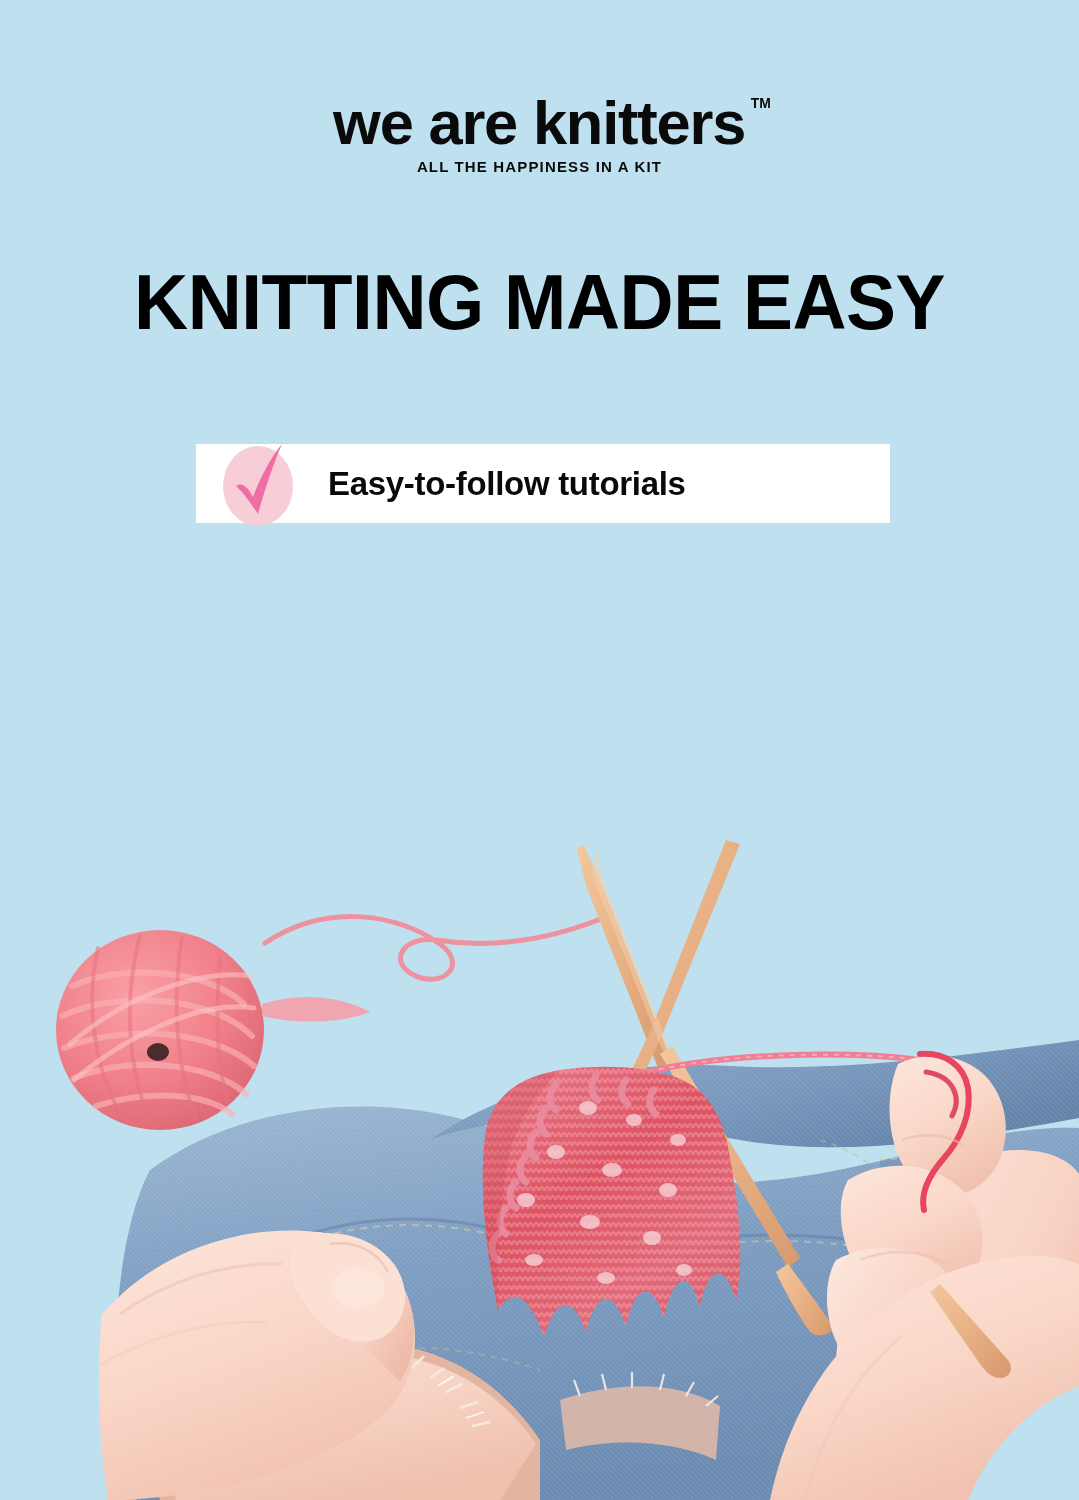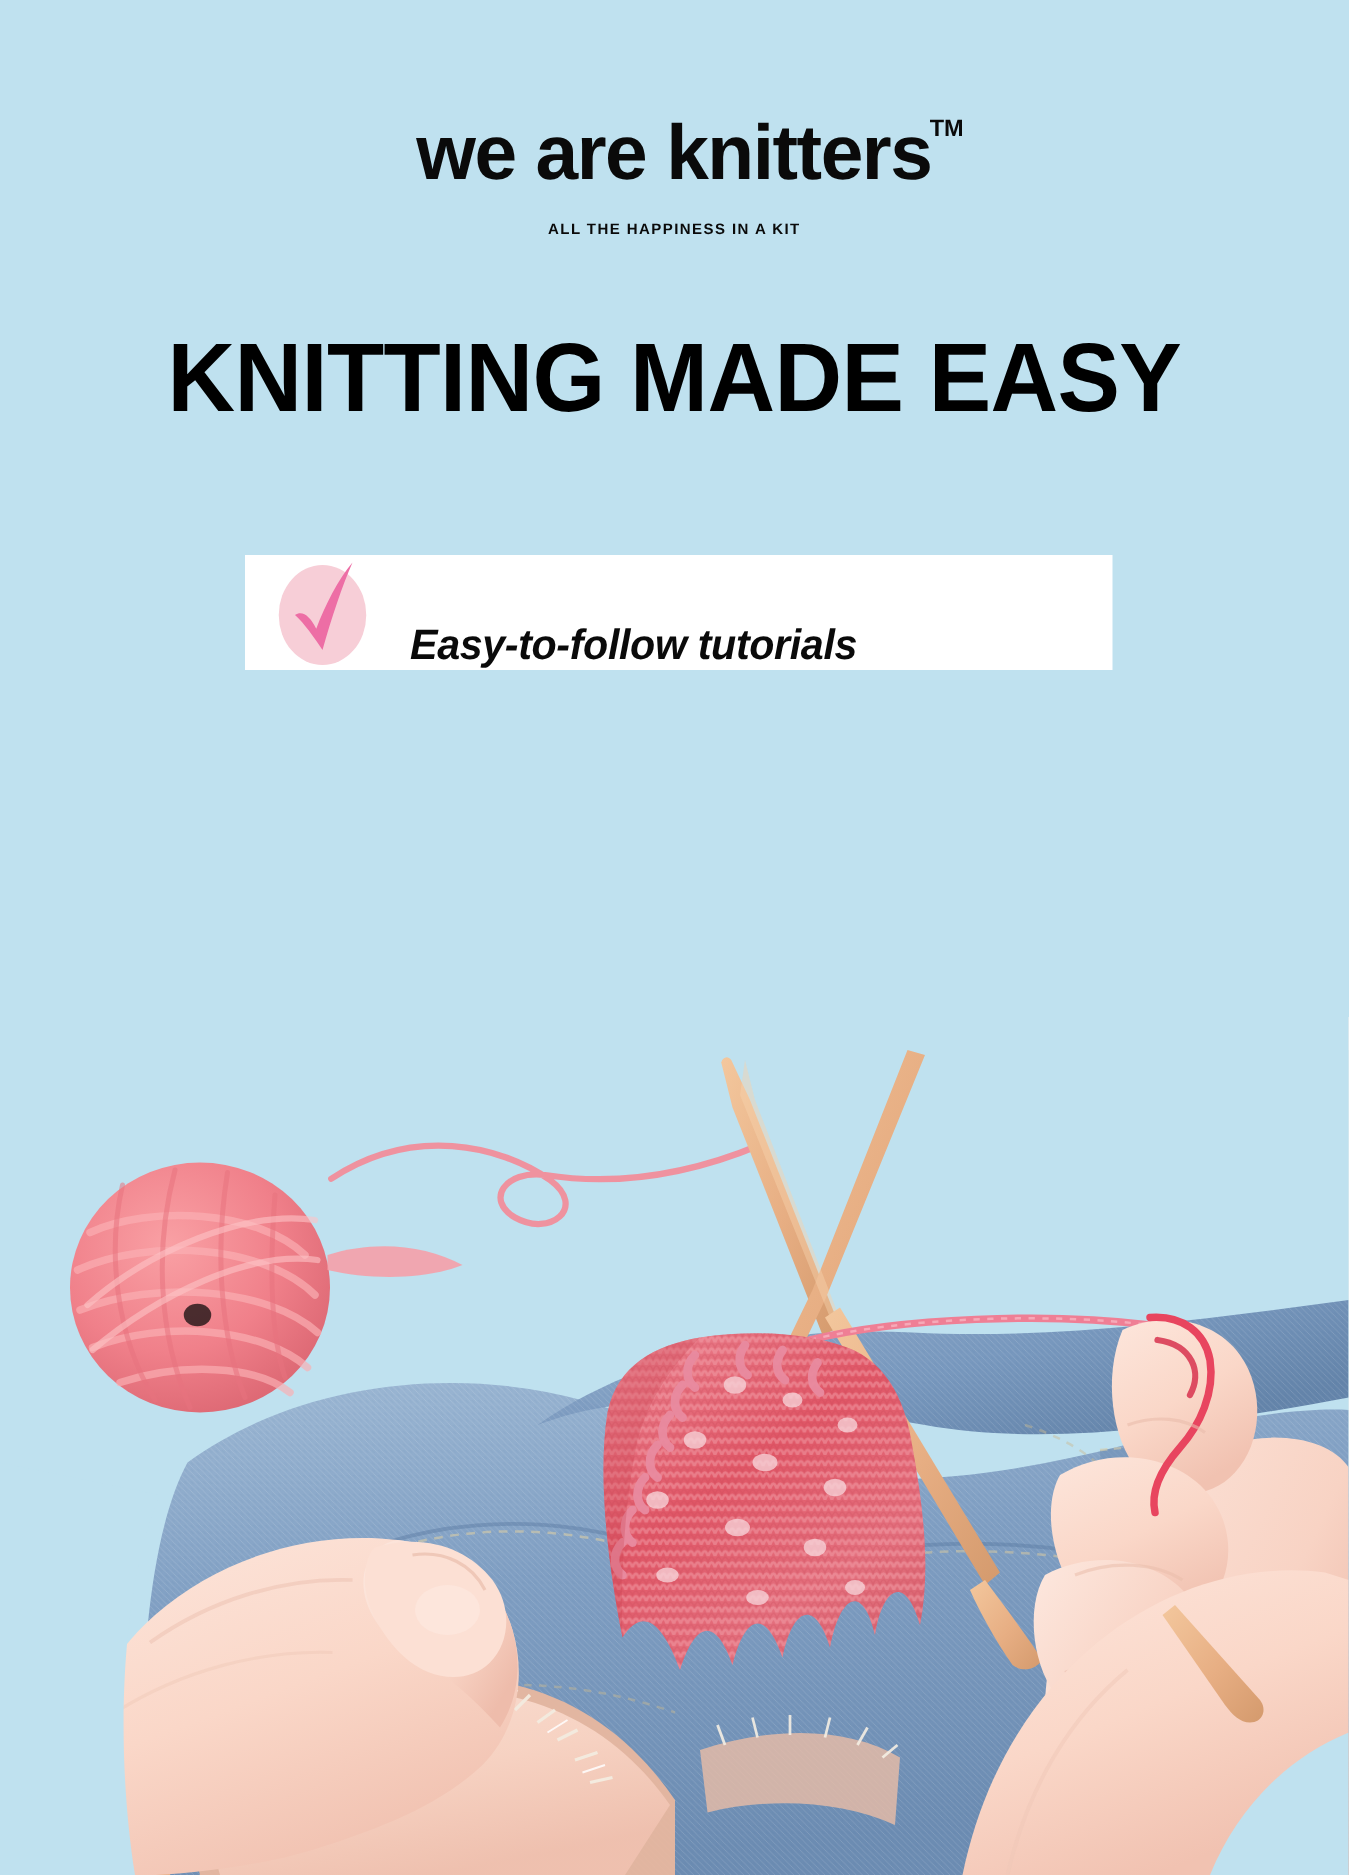--- a/index.html
+++ b/index.html
@@ -37,29 +37,29 @@
     font-size: 62px;
     line-height: 62px;
     letter-spacing: -1.2px;
     color: #0a0a0a;
     transform: scaleX(0.99);
   }
   .brand-tm {
     position: absolute;
     top: 2px;
     right: -26px;
-    font-size: 19px;
+    font-size: 14px;
     font-weight: bold;
     line-height: 19px;
     letter-spacing: 0;
     color: #0a0a0a;
   }
   .brand-tagline {
-    margin-top: 22px;
-    font-size: 12px;
+    margin-top: 4px;
+    font-size: 15px;
     font-weight: bold;
     letter-spacing: 1.15px;
     color: #0a0a0a;
   }
 
   
   .headline {
     position: absolute;
     top: 262px;
     left: 0;
@@ -75,26 +75,25 @@
 
   
   .cards {
     position: absolute;
     left: 196px;
     top: 444px;
     width: 694px;
   }
   .card {
     position: relative;
-    height: 92px;
+    height: 79px;
     background: #ffffff;
     margin-bottom: 60px;
     display: flex;
-    align-items: flex-end;
-    font-style: italic;
+    align-items: center;
   }
   .card:last-child { margin-bottom: 0; }
   .check-wrap {
     position: relative;
     width: 78px;
     height: 92px;
     margin-left: 26px;
     flex: 0 0 auto;
   }
   .check-wrap svg {

